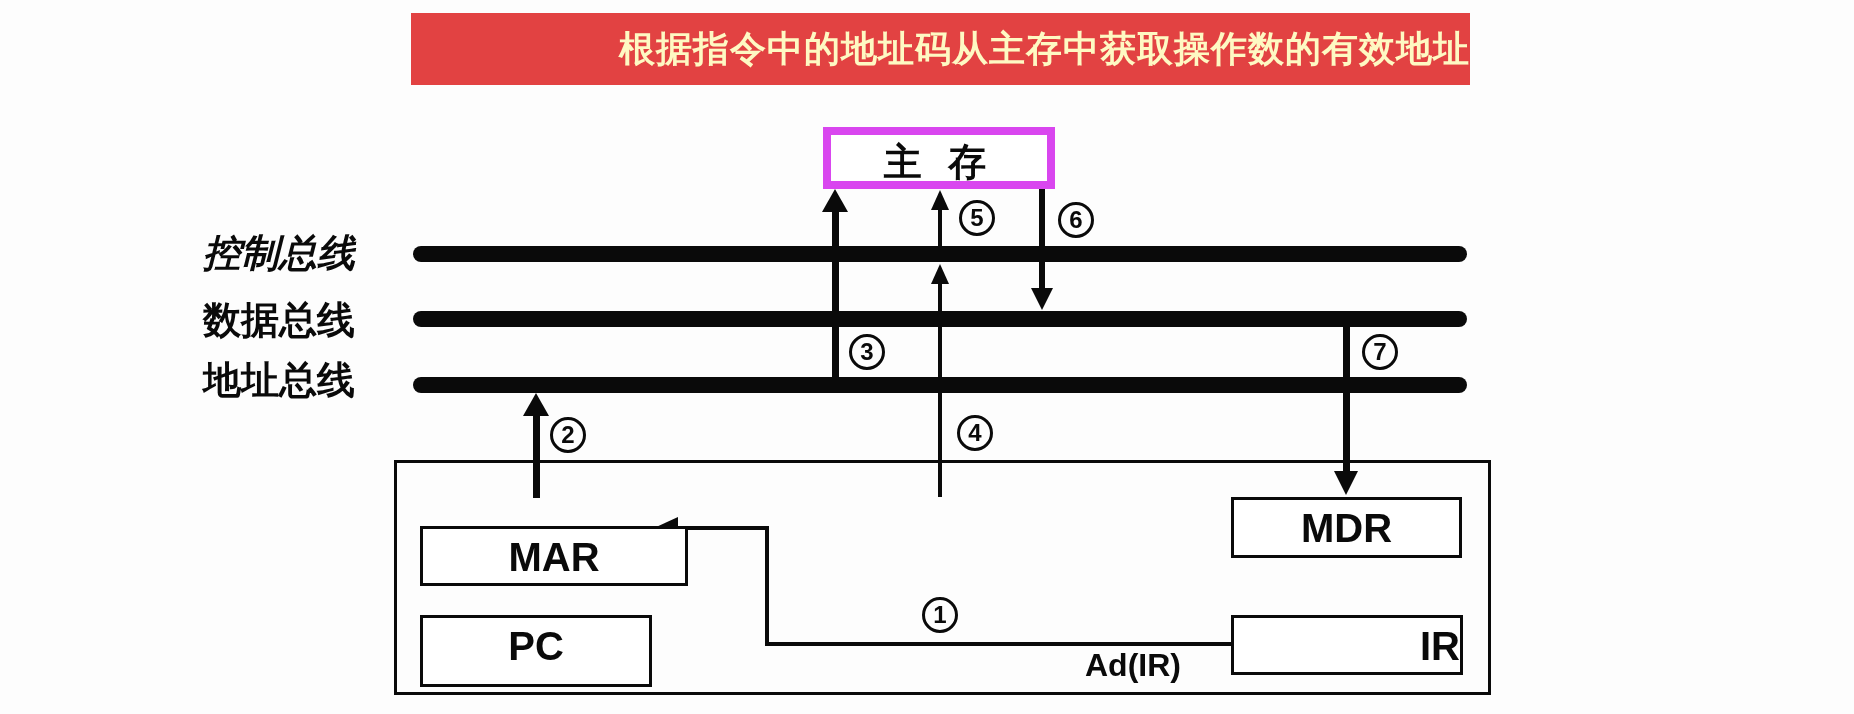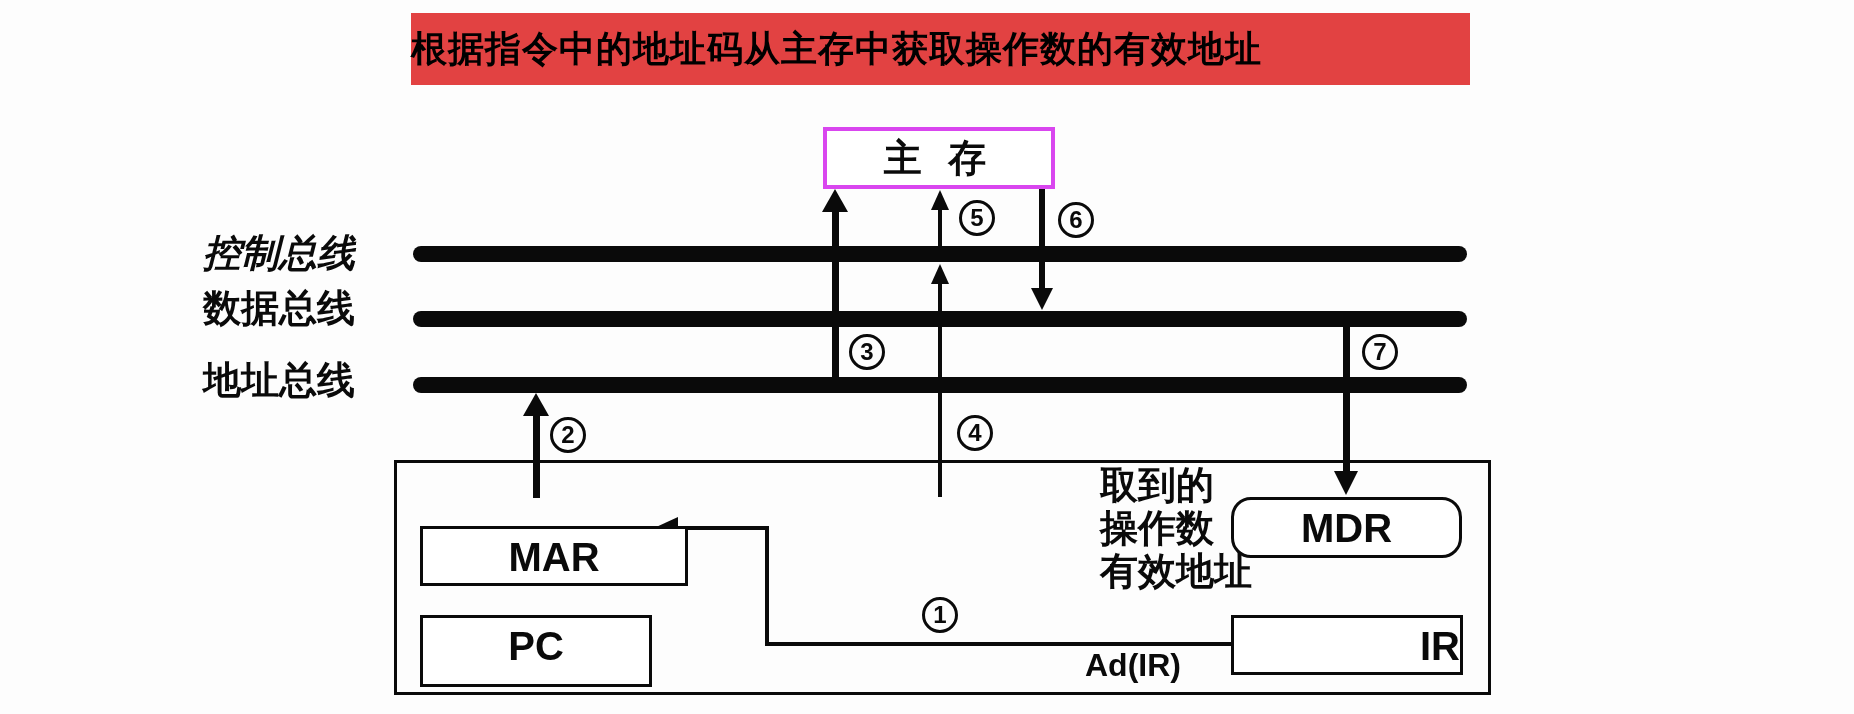--- a/index.html
+++ b/index.html
@@ -3,45 +3,45 @@
 <meta charset="utf-8">
 <style>
   html,body{margin:0;padding:0;background:#ffffff;}
   .stage{
     position:relative;width:1854px;height:714px;background:#fdfdfd;overflow:hidden;
     font-family:"Liberation Sans","DejaVu Sans",sans-serif;color:#0a0a0a;font-weight:bold;
   }
   
   .banner{
     position:absolute;left:411px;top:13px;width:1059px;height:72px;
-    background:#e24242;color:#000000;font-size:36px;line-height:72px;text-align:left;
+    background:#e24242;color:#fef9c3;font-size:36px;line-height:72px;text-align:right;
     letter-spacing:1px;
   }
   
   .mem-box{
     position:absolute;left:823px;top:127px;width:232px;height:62px;box-sizing:border-box;
-    border:4px solid #d946ef;background:#ffffff;font-size:38px;line-height:54px;text-align:center;
+    border:8px solid #d946ef;background:#ffffff;font-size:38px;line-height:54px;text-align:center;
     letter-spacing:8px;
   }
   
   .bus{position:absolute;left:413px;width:1054px;height:16px;background:#0a0a0a;border-radius:8px;}
   .bus-1{top:246px;} .bus-2{top:311px;} .bus-3{top:377px;}
   .bus-label{position:absolute;left:150px;width:205px;text-align:right;font-size:38px;line-height:44px;}
-  .bl-1{top:231px;font-style:italic;} .bl-2{top:286px;} .bl-3{top:358px;}
+  .bl-1{top:231px;font-style:italic;} .bl-2{top:298px;} .bl-3{top:358px;}
   
   .cpu-box{position:absolute;left:394px;top:460px;width:1097px;height:235px;box-sizing:border-box;border:3px solid #0a0a0a;background:transparent;}
   .cpu-label{position:absolute;left:1512px;top:556px;font-size:58px;line-height:58px;}
   .reg{
     position:absolute;box-sizing:border-box;border:3px solid #0a0a0a;background:#ffffff;
     font-size:40px;text-align:center;
   }
   .mar{left:420px;top:526px;width:268px;height:60px;line-height:56px;}
   .pc {left:420px;top:615px;width:232px;height:72px;line-height:56px;}
   .cu {left:826px;top:497px;width:231px;height:61px;line-height:57px;}
-  .mdr{left:1231px;top:497px;width:231px;height:61px;line-height:57px;border-radius:20px;}
+  .mdr{left:1231px;top:497px;width:231px;height:61px;line-height:57px;}
   .ir {left:1231px;top:615px;width:232px;height:60px;line-height:56px;text-align:right;}
   
   .note{position:absolute;left:1100px;top:464px;font-size:38px;line-height:43px;}
   .adir{position:absolute;left:1085px;top:646px;font-size:32px;line-height:38px;}
   
   .seg{position:absolute;background:#0a0a0a;}
   .head{position:absolute;width:0;height:0;}
   .up-thick {border-left:13px solid transparent;border-right:13px solid transparent;border-bottom:23px solid #0a0a0a;}
   .up-thin  {border-left:9px  solid transparent;border-right:9px  solid transparent;border-bottom:20px solid #0a0a0a;}
   .down-med {border-left:11px solid transparent;border-right:11px solid transparent;border-top:22px solid #0a0a0a;}
@@ -96,25 +96,20 @@
   <div class="seg" style="left:676px;top:526px;width:93px;height:4px;"></div>
   <div class="head left-med" style="left:654px;top:517px;"></div>
 
   <div class="cpu-box"></div>
 
   <div class="reg mar">MAR</div>
   <div class="reg pc">PC</div>
   <div class="reg mdr">MDR</div>
   <div class="reg ir">IR</div>
 
-  <div class="note">
-    <div>取到的</div>
-    <div>操作数</div>
-    <div>有效地址</div>
-  </div>
 
   <div class="adir">Ad(IR)</div>
 
   <div class="badge b1">1</div>
   <div class="badge b2">2</div>
   <div class="badge b3">3</div>
   <div class="badge b4">4</div>
   <div class="badge b5">5</div>
   <div class="badge b6">6</div>
   <div class="badge b7">7</div>

